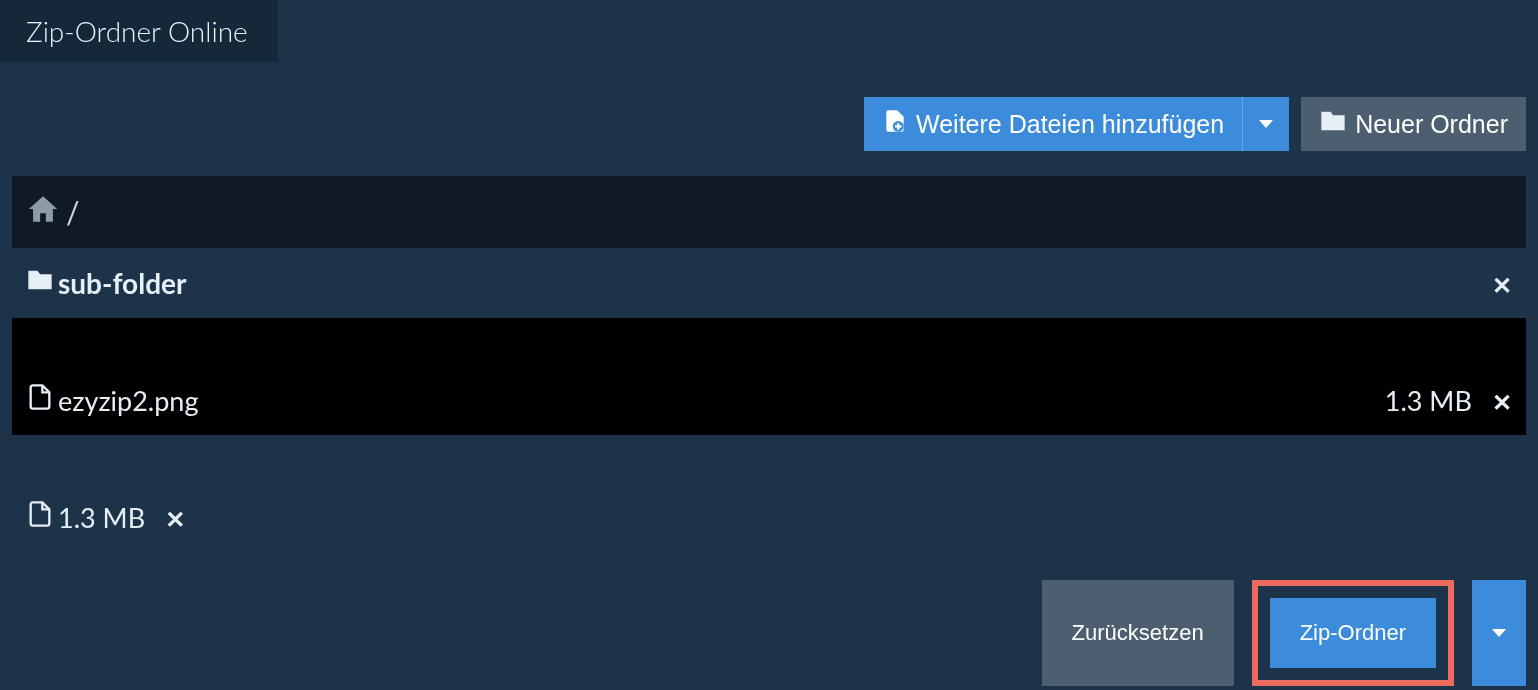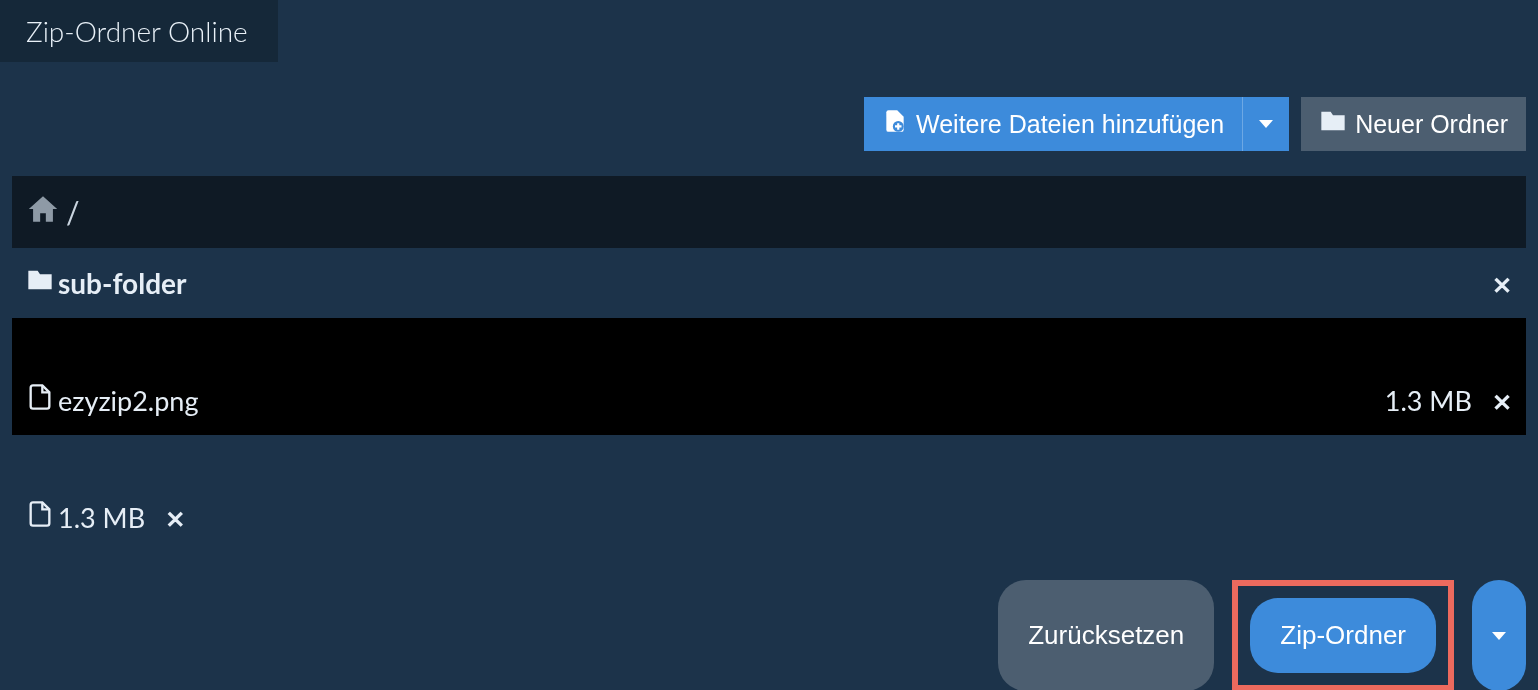--- a/index.html
+++ b/index.html
@@ -89,23 +89,22 @@
   }
   
   .footer {
     display: flex;
     justify-content: flex-end;
     gap: 18px;
     padding: 28px 12px 0 12px;
     align-items: stretch;
   }
   .footer .btn {
-    font-size: 26px;
+    font-size: 22px;
     padding: 22px 30px;
-    border-radius: 28px;
   }
   .highlight-wrap {
     border: 6px solid #ec6a5e;
     display: inline-flex;
     padding: 12px;
   }
   .footer .btn-caret {
     padding: 22px 20px;
   }
   .icon-home svg { width: 34px; height: 34px; fill: #8e9aa6; }

